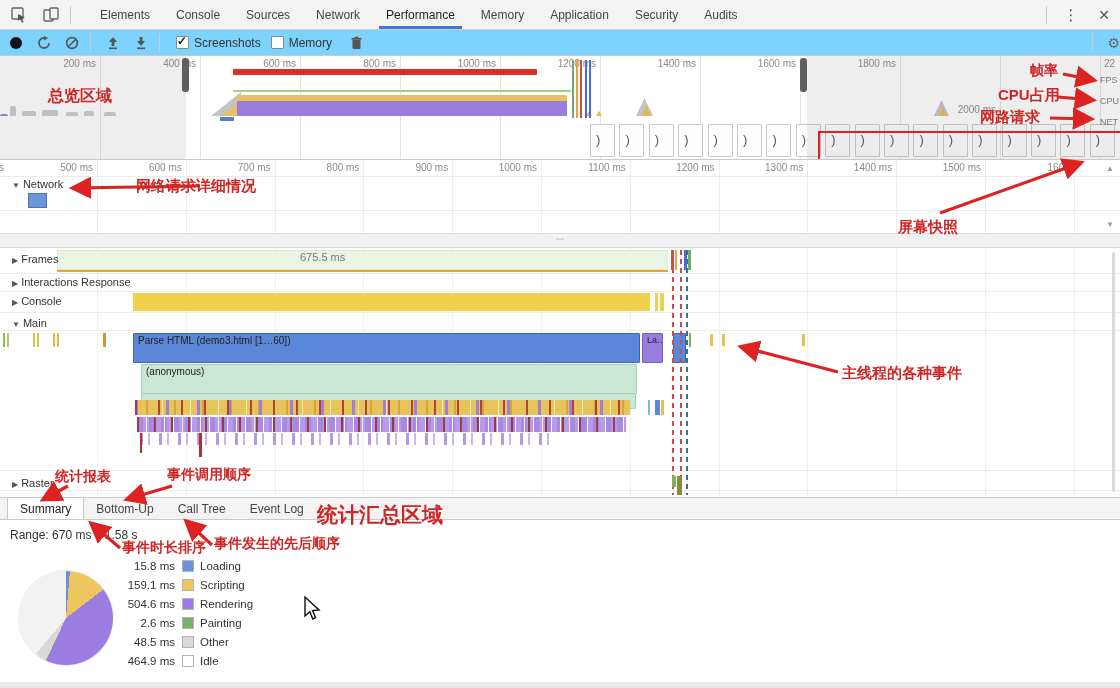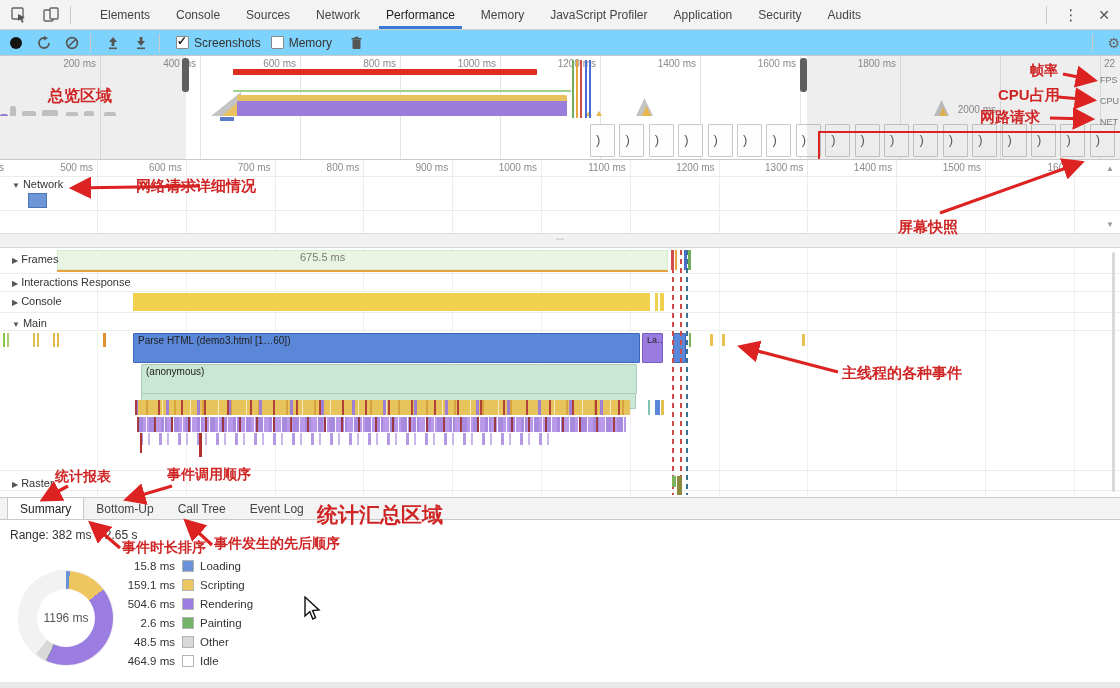--- a/index.html
+++ b/index.html
@@ -135,21 +135,20 @@
       </svg>
   </div>
   <div class="vsep"></div>
   <div class="tabs">
       <div class="tab">Elements</div>
       <div class="tab">Console</div>
       <div class="tab">Sources</div>
       <div class="tab">Network</div>
       <div class="tab active">Performance</div>
       <div class="tab">Memory</div>
-      <div class="tab">JavaScript Profiler</div>
       <div class="tab">Application</div>
       <div class="tab">Security</div>
       <div class="tab">Audits</div>
     </div>
   <div class="hright">
     <div class="vsep"></div>
     <div class="kebab">⋮</div>
     <div class="closex">✕</div>
   </div>
 </div>
@@ -416,23 +415,22 @@
 </div>
 
 <div class="btabs" id="btabs">
     <div class="btab active">Summary</div>
     <div class="btab">Bottom-Up</div>
     <div class="btab">Call Tree</div>
     <div class="btab">Event Log</div>
   </div>
 
 <div class="summary">
-  <div class="range">Range: 382 ms – 2.65 s</div>
+  <div class="range">Range: 670 ms – 1.58 s</div>
   <div class="donut" id="donut" style="background: conic-gradient(rgb(106, 146, 216) 0deg, rgb(106, 146, 216) 4.76deg, rgb(238, 198, 95) 4.76deg, rgb(238, 198, 95) 52.67deg, rgb(155, 124, 224) 52.67deg, rgb(155, 124, 224) 204.62deg, rgb(116, 178, 102) 204.62deg, rgb(116, 178, 102) 205.4deg, rgb(217, 217, 217) 205.4deg, rgb(217, 217, 217) 220.01deg, rgb(242, 242, 242) 220.01deg, rgb(242, 242, 242) 360deg);"></div>
-  <div class="donut-hole">1196 ms</div>
   <div class="legend" id="legend">
       <div class="leg-row">
         <span class="leg-val">15.8 ms</span>
         <span class="leg-swatch" style="background: rgb(106, 146, 216);"></span>
         <span class="leg-label">Loading</span>
       </div>
       <div class="leg-row">
         <span class="leg-val">159.1 ms</span>
         <span class="leg-swatch" style="background: rgb(238, 198, 95);"></span>
         <span class="leg-label">Scripting</span>

